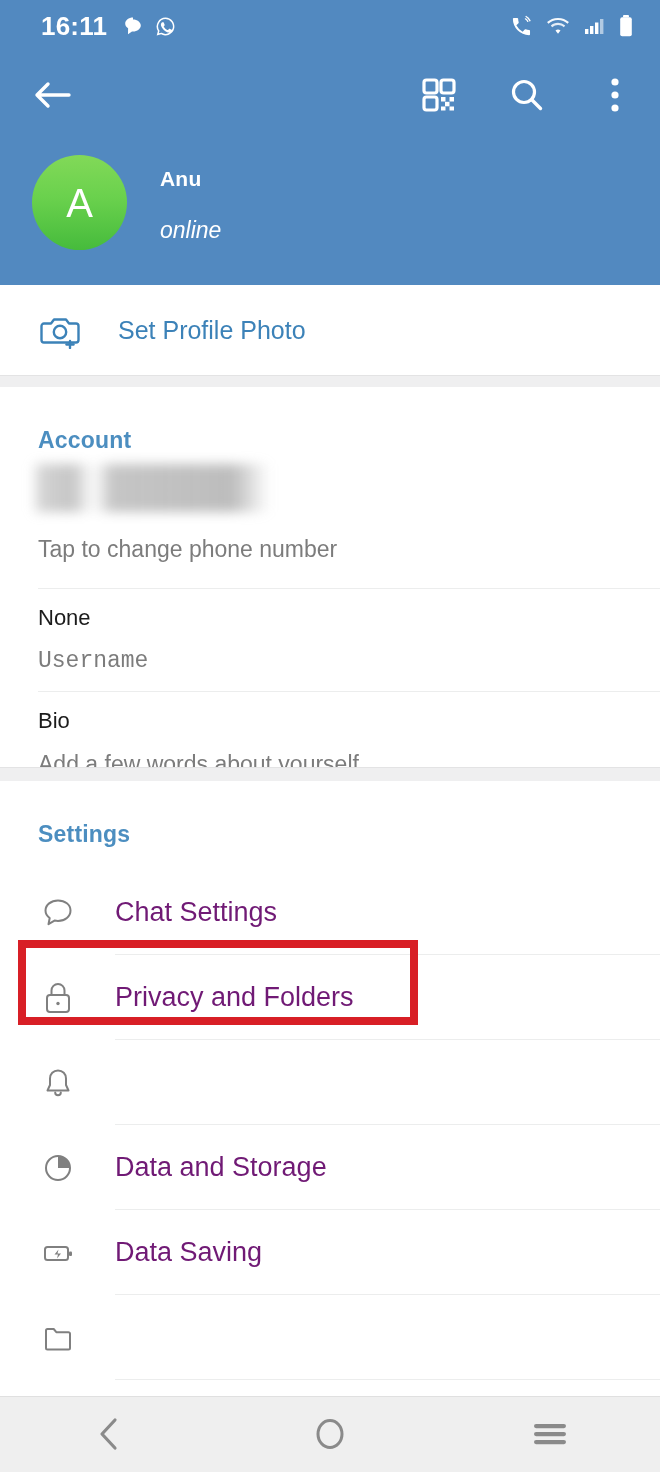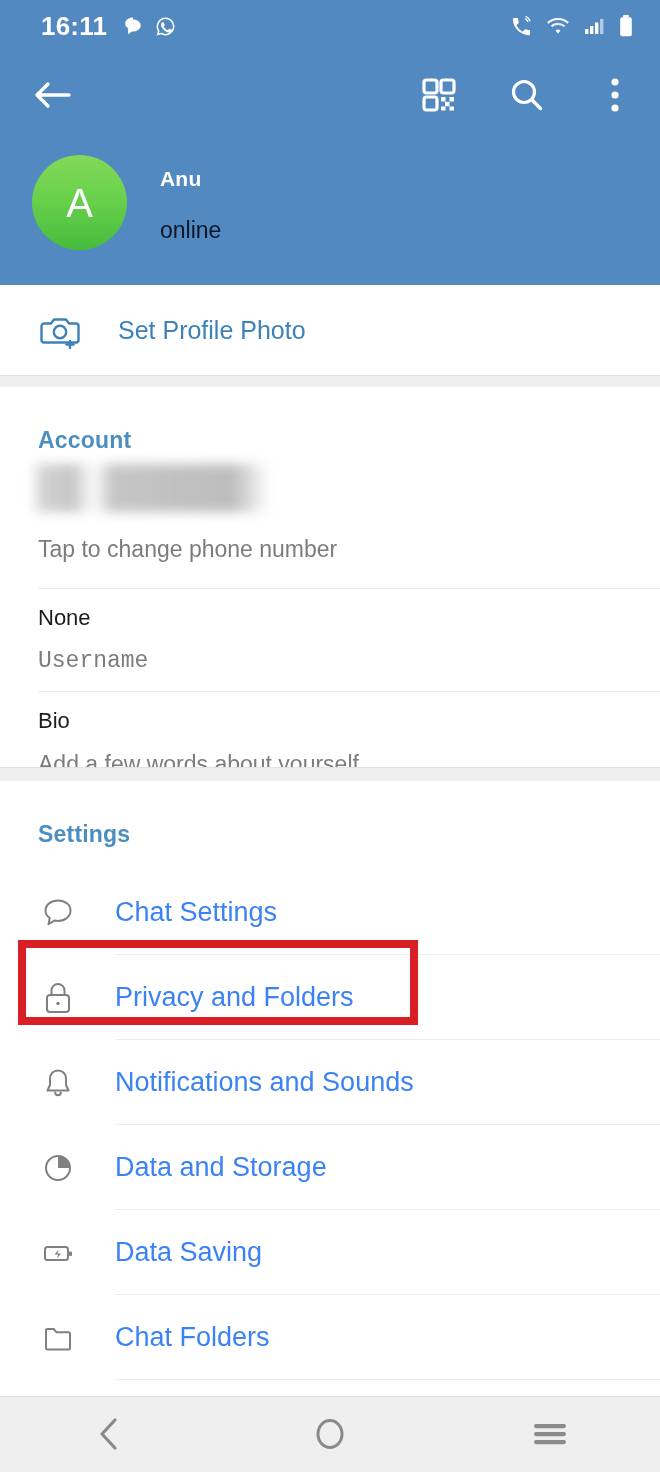--- a/index.html
+++ b/index.html
@@ -49,21 +49,21 @@
     background: linear-gradient(180deg, #82d958 0%, #6ad14d 45%, #46bb3c 100%);
     display: flex; align-items: center; justify-content: center;
   }
   .avatar-letter { color: #ffffff; font-size: 40px; font-weight: 500; line-height: 1; }
   .prof-name {
     position: absolute; left: 160px; top: 22px;
     color: #ffffff; font-size: 21px; font-weight: bold; letter-spacing: .2px;
   }
   .prof-status {
     position: absolute; left: 160px; top: 72px;
-    color: #0f172a; font-size: 23px;
+    color: #ffffff; font-size: 23px; font-style: italic;
   }
 
   
   .setphoto {
     position: absolute; top: 285px; left: 0; width: 660px; height: 90px;
     background: #ffffff; display: flex; align-items: center;
   }
   .setphoto-icon { margin-left: 38px; width: 44px; display: flex; justify-content: center; }
   .setphoto-label { margin-left: 36px; color: #3c82b8; font-size: 25px; }
 
@@ -92,21 +92,21 @@
         rgba(150,150,150,.55) 80px,
         rgba(145,145,145,.6) 200px,
         rgba(255,255,255,0) 238px);
     filter: blur(6px);
     border-radius: 4px;
   }
 
   
   .srow { position: relative; height: 85px; display: flex; align-items: center; }
   .srow-icon { width: 115px; display: flex; align-items: center; justify-content: center; }
-  .srow-label { color: #3b82f6; font-size: 27px; }
+  .srow-label { color: #701a75; font-size: 27px; }
 
   
   .highlight {
     position: absolute; left: 18px; top: 940px; width: 400px; height: 85px;
     border: 8px solid #d81f26; pointer-events: none; z-index: 20;
   }
 
   
   .navbar {
     position: absolute; left: 0; bottom: 0; width: 660px; height: 76px;
@@ -270,21 +270,20 @@
         <div class="row-divider"></div>
       </div>
 
       <div class="srow">
         <div class="srow-icon">
           <svg width="42" height="42" viewBox="0 0 42 42">
             <path d="M21 8.5c-4.7 0-8 3.5-8 8v6.5l-2.5 5.5h21L29 23v-6.5c0-4.5-3.3-8-8-8z" stroke="#808080" stroke-width="2" fill="none" stroke-linejoin="round"></path>
             <path d="M18.2 30.5a2.8 2.8 0 0 0 5.6 0" stroke="#808080" stroke-width="2" fill="none" stroke-linecap="round"></path>
           </svg>
         </div>
-        <div class="srow-label">Notifications and Sounds</div>
         <div class="row-divider"></div>
       </div>
 
       <div class="srow">
         <div class="srow-icon">
           <svg width="42" height="42" viewBox="0 0 42 42">
             <circle cx="21" cy="21" r="12" stroke="#808080" stroke-width="2" fill="none"></circle>
             <path d="M21 21V9a12 12 0 0 1 12 12H21z" fill="#808080"></path>
           </svg>
         </div>
@@ -303,21 +302,20 @@
         <div class="srow-label">Data Saving</div>
         <div class="row-divider"></div>
       </div>
 
       <div class="srow">
         <div class="srow-icon">
           <svg width="42" height="42" viewBox="0 0 42 42">
             <path d="M9 31V13.5a1.5 1.5 0 0 1 1.5-1.5h6.2l2.6 3.2H31.5A1.5 1.5 0 0 1 33 16.7V31a1.5 1.5 0 0 1-1.5 1.5h-21A1.5 1.5 0 0 1 9 31z" stroke="#808080" stroke-width="2" fill="none" stroke-linejoin="round"></path>
           </svg>
         </div>
-        <div class="srow-label">Chat Folders</div>
         <div class="row-divider"></div>
       </div>
 
       <div class="srow">
         
         
       </div>
     </div>
   </div>
 

